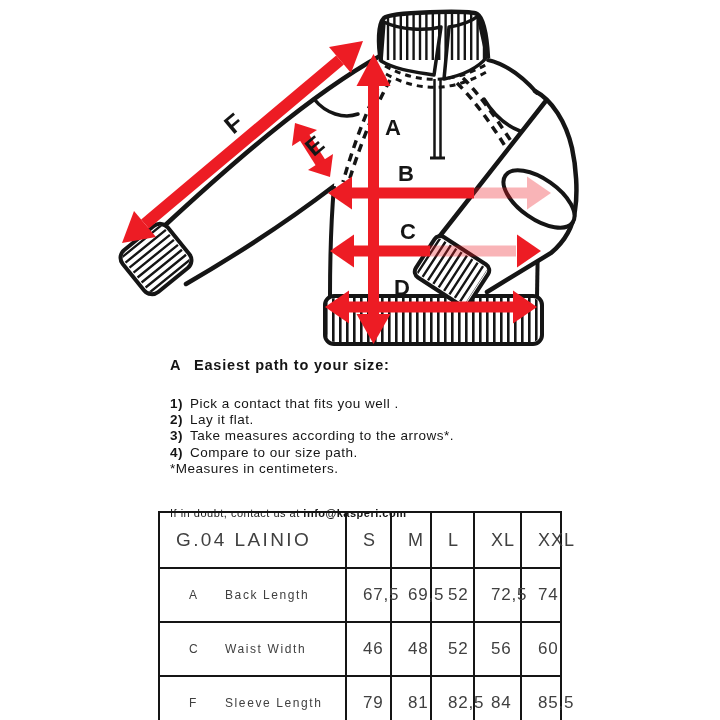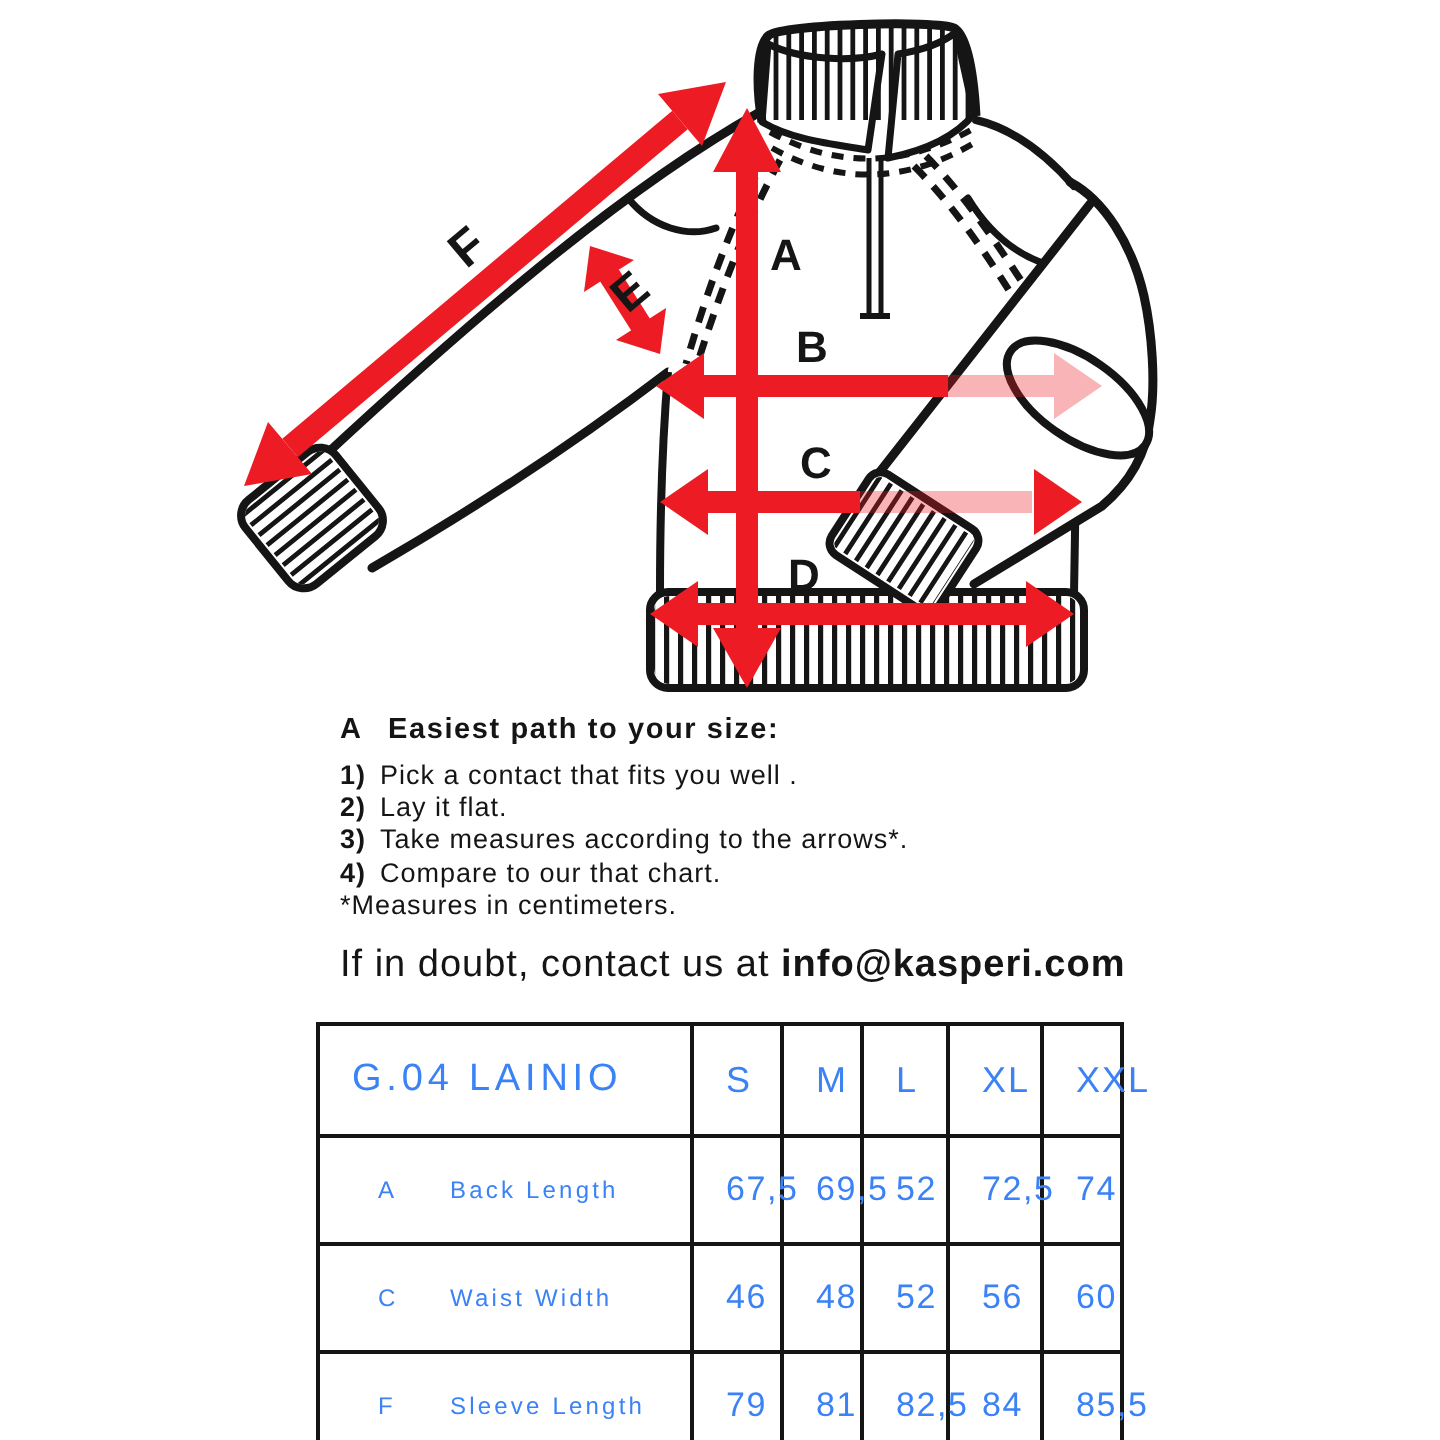--- a/index.html
+++ b/index.html
@@ -1,31 +1,31 @@
 <!DOCTYPE html>
 <html><head>
 <meta charset="utf-8">
 <style>
   html,body{margin:0;padding:0;background:#ffffff;}
   .canvas{position:relative;width:720px;height:720px;background:#fff;overflow:hidden;
           font-family:"Liberation Sans","DejaVu Sans",sans-serif;color:#151515;}
   .diagram{position:absolute;left:0;top:0;}
   
   .instructions{position:absolute;left:170px;top:356px;width:340px;}
-  .instr-heading{font-size:14.5px;font-weight:bold;letter-spacing:.8px;line-height:18px;margin-bottom:6px;white-space:nowrap;}
+  .instr-heading{font-size:14.5px;font-weight:bold;letter-spacing:.8px;line-height:18px;margin-bottom:22px;white-space:nowrap;}
   .instr-heading .letter{display:inline-block;width:24px;}
   .instr-line{font-size:13.5px;letter-spacing:.5px;line-height:16.2px;white-space:nowrap;}
   .instr-line .num{display:inline-block;width:20px;font-weight:bold;}
   .footnote{font-size:13.5px;letter-spacing:.5px;line-height:16.2px;white-space:nowrap;}
-  .contact{font-size:19px;letter-spacing:.5px;line-height:17px;margin-top:13px;white-space:nowrap;}
+  .contact{font-size:11px;letter-spacing:.5px;line-height:17px;margin-top:28px;white-space:nowrap;}
   .contact .email{font-weight:bold;}
   
   table.size-chart{position:absolute;left:158px;top:511px;width:402px;border-collapse:collapse;table-layout:fixed;}
   table.size-chart td,table.size-chart th{border:2px solid #151515;padding:16px;vertical-align:middle;
-      font-weight:normal;color:#3b82f6;}
+      font-weight:normal;color:#404040;}
   td.prod{font-size:19px;letter-spacing:2.4px;padding-left:15px;text-align:left;white-space:nowrap;}
   th.size-col{font-size:18px;letter-spacing:1px;text-align:center;}
   td.rowlabel{font-size:12px;letter-spacing:1.6px;text-align:left;white-space:nowrap;}
   td.rowlabel .letter{display:inline-block;width:36px;padding-left:13px;}
   td.val{font-size:17px;letter-spacing:.8px;text-align:left;}
   tr.hdr{height:29px;} tr.r{height:26.4px;}
 </style>
 </head>
 <body>
 
@@ -161,21 +161,21 @@
       <text font-size="24" text-anchor="middle" transform="translate(320,152) rotate(-40)">E</text>
       <text font-size="25" text-anchor="middle" transform="translate(239,130) rotate(-40)">F</text>
     </g>
   </svg>
 
   <div class="instructions">
     <div class="instr-heading"><span class="letter">A</span><span>Easiest path to your size:</span></div>
     <div class="instr-line"><span class="num">1)</span><span>Pick a contact that fits you well .</span></div>
     <div class="instr-line"><span class="num">2)</span><span>Lay it flat.</span></div>
     <div class="instr-line"><span class="num">3)</span><span>Take measures according to the arrows*.</span></div>
-    <div class="instr-line"><span class="num">4)</span><span>Compare to our that chart.</span></div>
+    <div class="instr-line"><span class="num">4)</span><span>Compare to our size path.</span></div>
     <div class="footnote">*Measures in centimeters.</div>
     <div class="contact"><span>If in doubt, contact us at </span><span class="email">info@kasperi.com</span></div>
   </div>
 
   <table class="size-chart">
     <colgroup>
       <col style="width:187px">
         <col style="width:45px">
         <col style="width:40px">
       <col style="width:43px">

